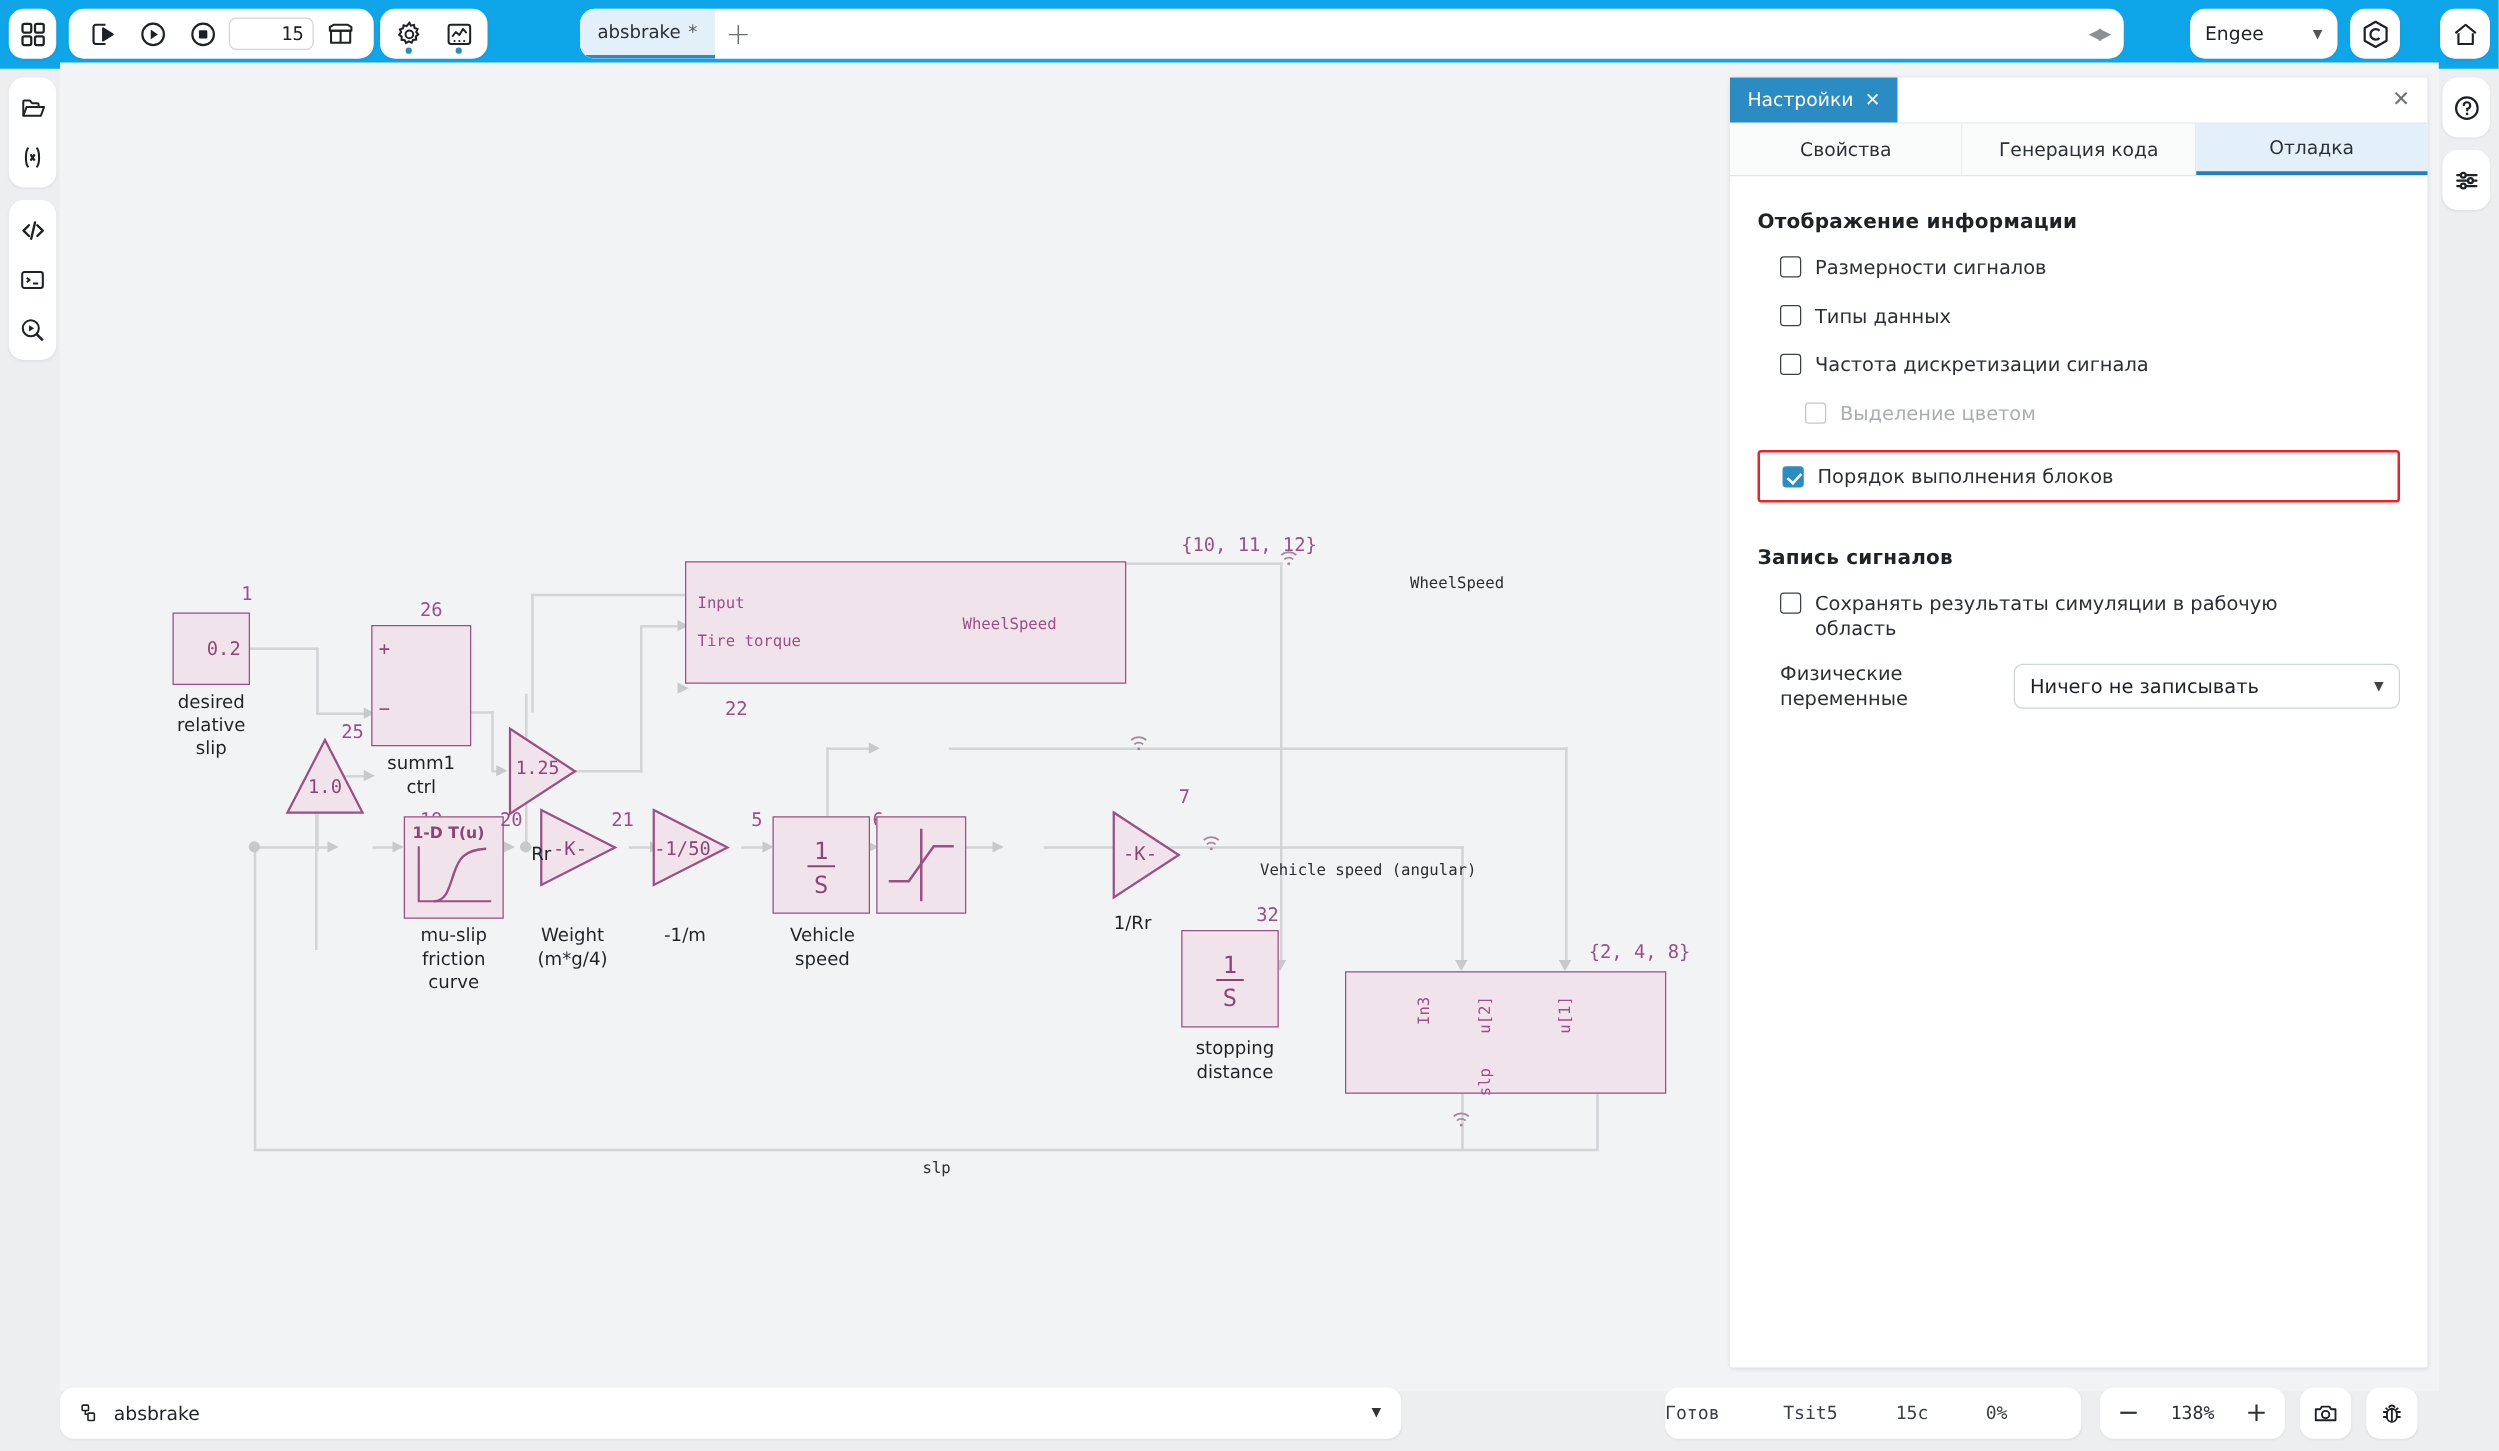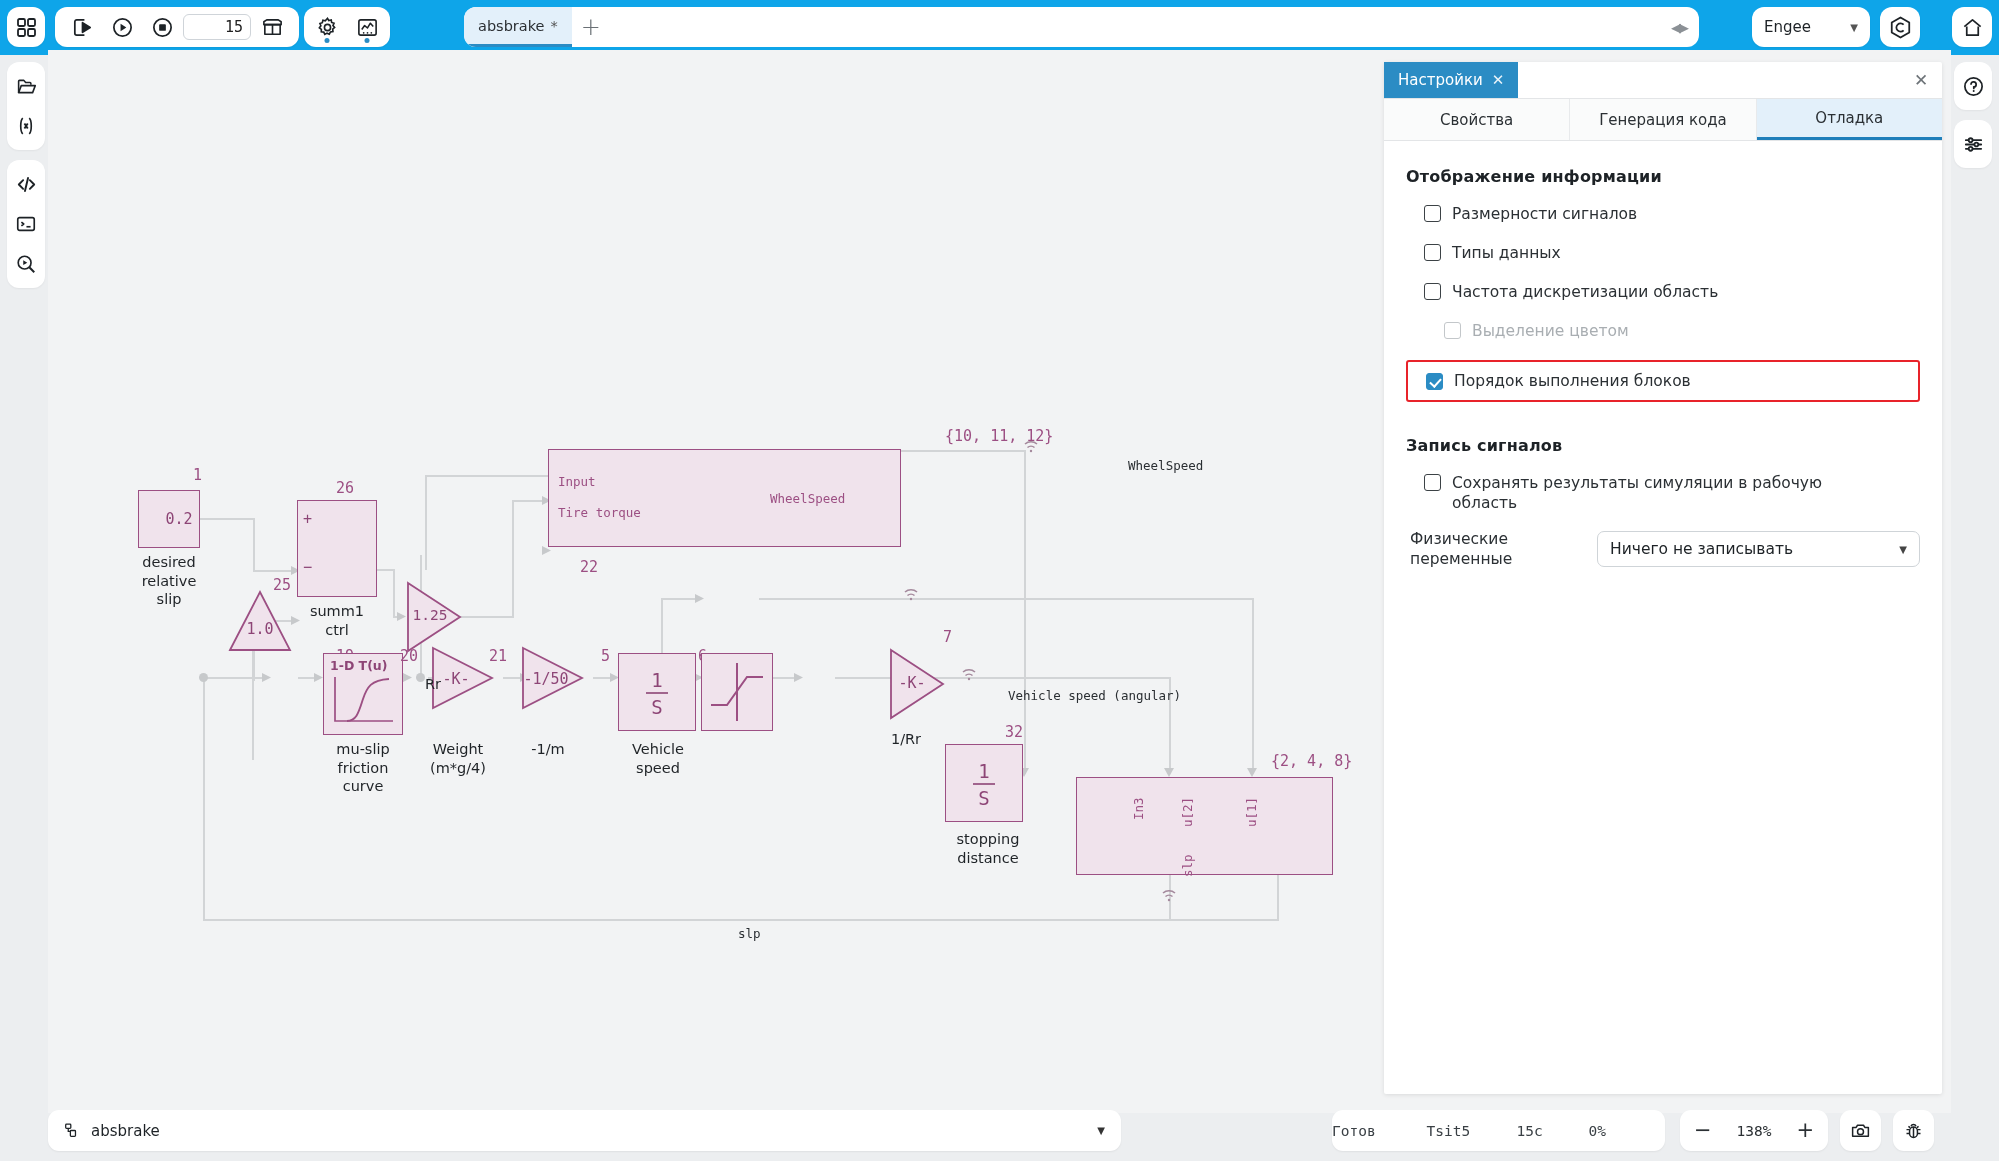--- a/index.html
+++ b/index.html
@@ -73,21 +73,21 @@
   .sect-title { font-size:16px; font-weight:bold; color:#1d2226; margin-bottom:18px; letter-spacing:.2px;}
   .crow { display:flex; align-items:flex-start; gap:11px; margin:0 0 19px 18px; }
   .cbox { width:17px; height:17px; border:1.8px solid #3c4246; border-radius:3px; background:#fff; flex:none; margin-top:1px; cursor:pointer;}
   .cbox.dim { border-color:#c3c7ca; }
   .cbox.on { background:#2b8cc4; border-color:#2b8cc4; position:relative; }
   .cbox.on::after { content:""; position:absolute; left:4.5px; top:1.5px; width:5px; height:9px; border:solid #fff; border-width:0 2px 2px 0; transform:rotate(42deg); }
   .clab { font-size:15.5px; color:#2b3034; line-height:20px; }
   .clab.dim { color:#a9aeb2; }
   .crow.indent { margin-left:38px; }
   .hl { border:2.4px solid #e8232a; border-radius:3px; margin:0 0 12px 0; padding:9px 0 9px 18px; display:flex; align-items:center; gap:11px; }
-  .fieldrow { display:flex; align-items:center; margin:16px 0 0 4px; gap:12px; }
+  .fieldrow { display:flex; align-items:center; margin:16px 0 0 18px; gap:12px; }
   .flabel { font-size:15.5px; color:#2b3034; width:175px; line-height:20px; }
   .sel { flex:1; height:36px; border:1px solid #cfd4d8; border-radius:7px; background:#fff; display:flex; align-items:center;
          justify-content:space-between; padding:0 12px; font-size:15.5px; color:#1d2226; cursor:pointer; }
   .sel .cv { font-size:10px; color:#444; }
 
   
   .bottombar { position:absolute; left:0; bottom:0; width:1999px; height:60px; }
   .modelsel { position:absolute; left:48px; bottom:10px; width:1073px; height:41px; background:#fff; border-radius:11px;
               display:flex; align-items:center; padding:0 16px; font-size:15px; color:#1d2226; box-shadow:0 1px 2px rgba(0,0,0,.06); cursor:pointer;}
   .modelsel .cv { margin-left:auto; font-size:10px; color:#333; }
@@ -513,21 +513,21 @@
         <div class="clab">Размерности сигналов</div>
       </div>
 
       <div class="crow">
         <div class="cbox"></div>
         <div class="clab">Типы данных</div>
       </div>
 
       <div class="crow">
         <div class="cbox"></div>
-        <div class="clab">Частота дискретизации область</div>
+        <div class="clab">Частота дискретизации сигнала</div>
       </div>
 
       <div class="crow indent">
         <div class="cbox dim"></div>
         <div class="clab dim">Выделение цветом</div>
       </div>
 
       <div class="hl">
         <div class="cbox on"></div>
         <div class="clab">Порядок выполнения блоков</div>

